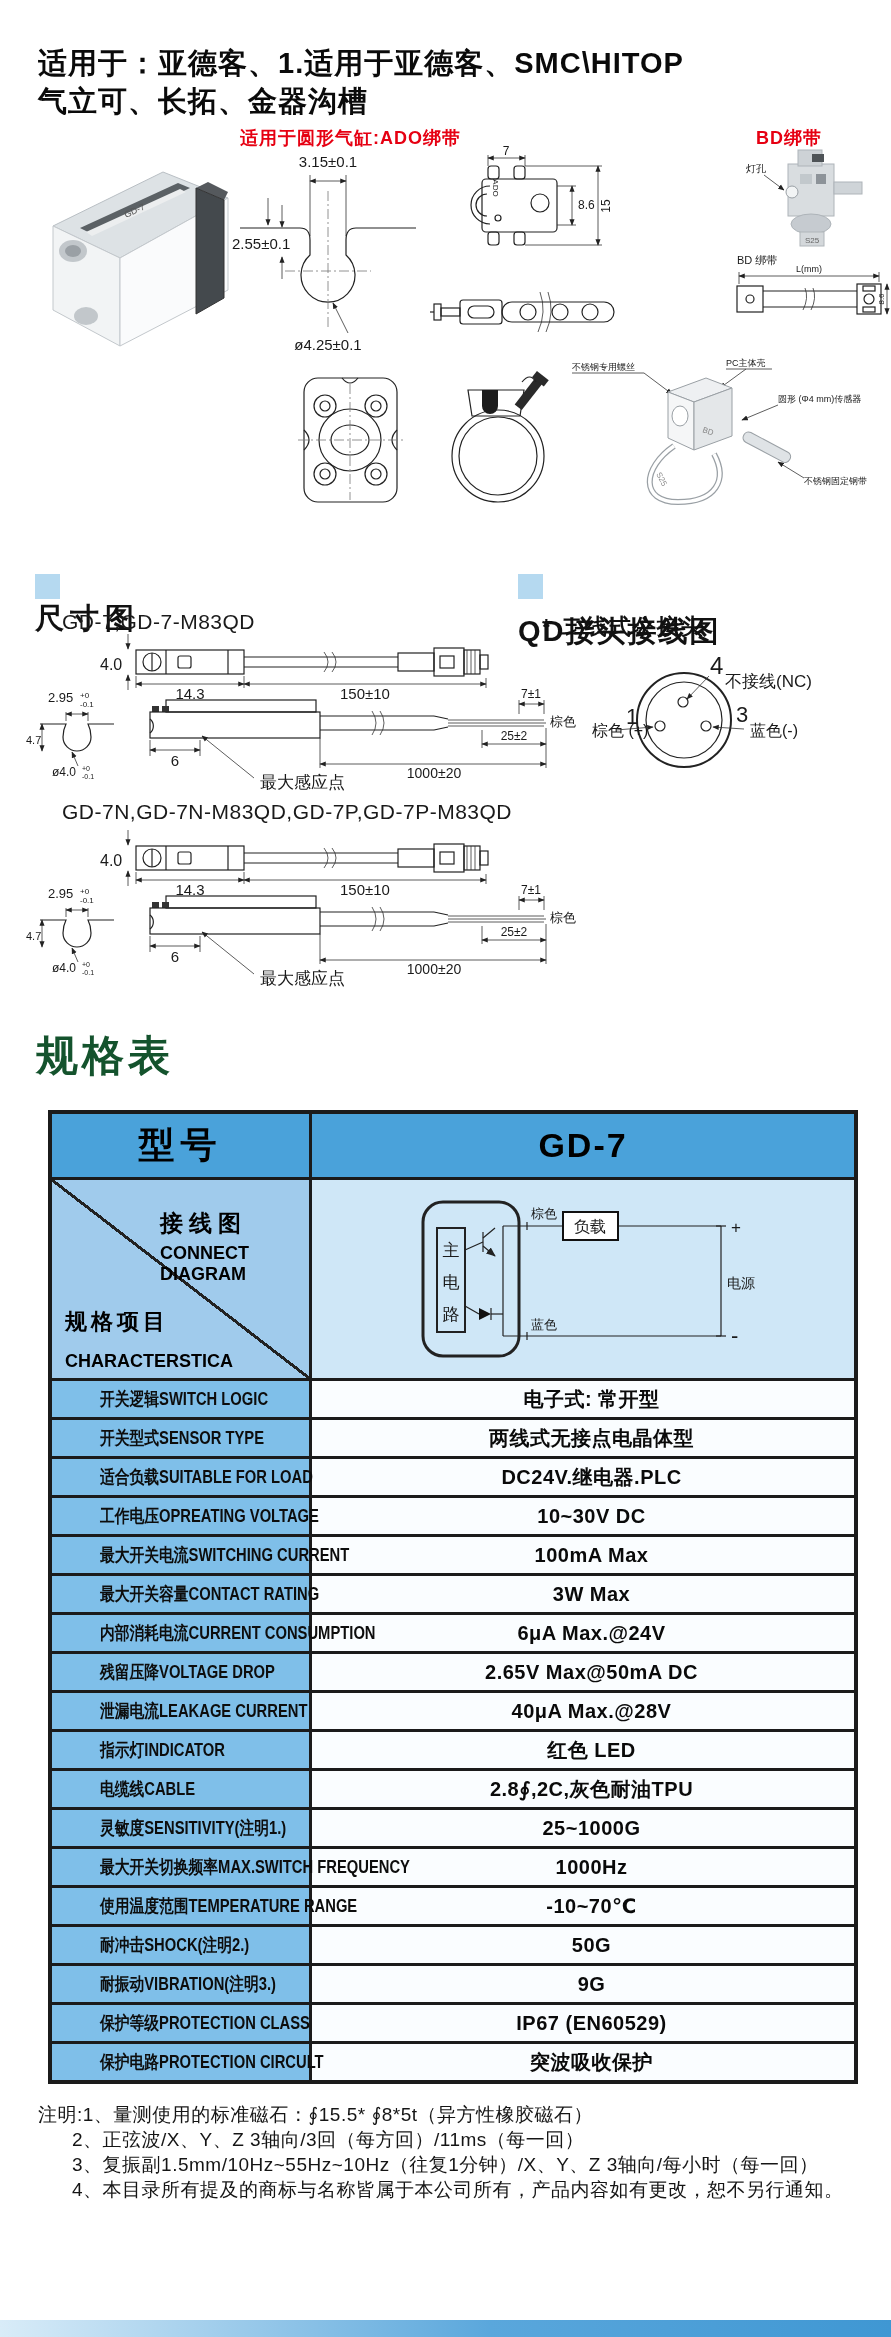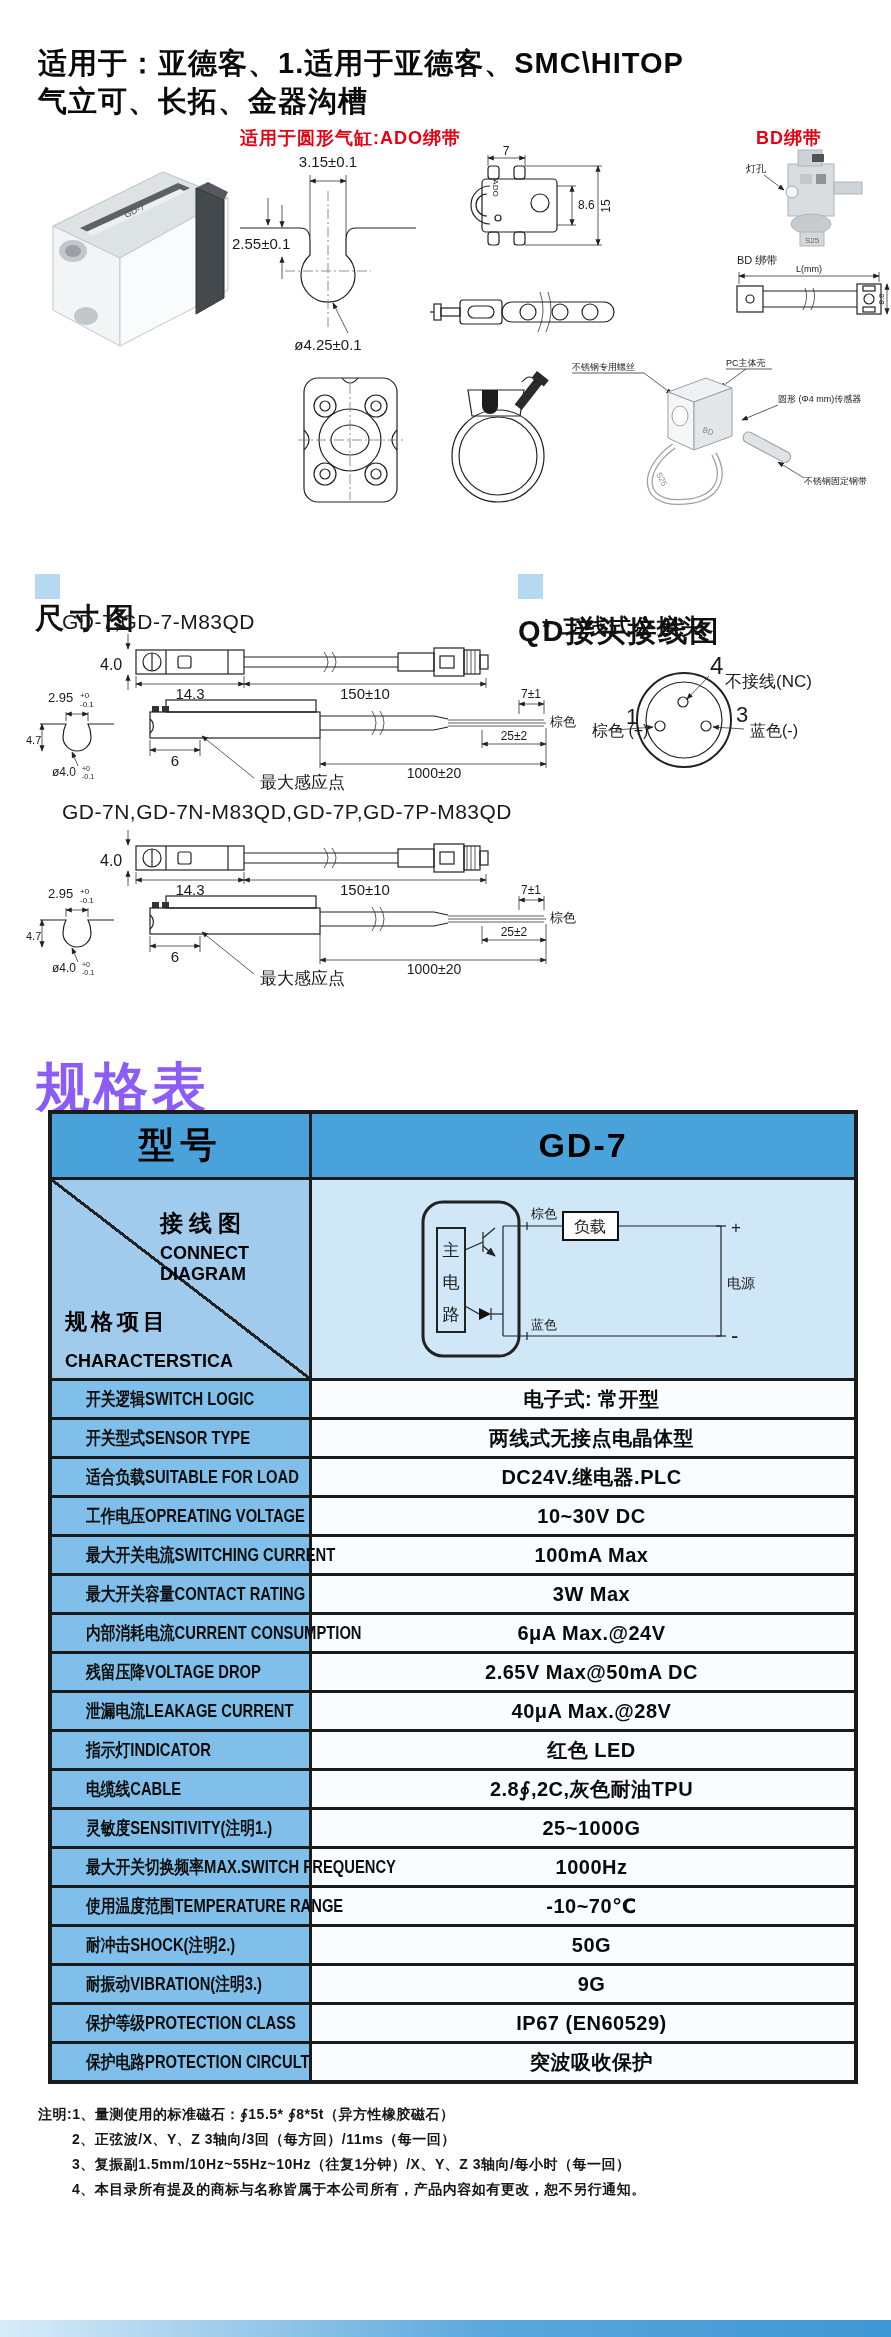--- a/index.html
+++ b/index.html
@@ -6,44 +6,44 @@
   .page{position:relative;width:891px;height:2337px;background:#fff;overflow:hidden;
         font-family:"Liberation Sans","DejaVu Sans",sans-serif;color:#000;}
   .abs{position:absolute;}
   .main-title{font-size:29px;font-weight:700;line-height:38px;letter-spacing:1px;color:#0a0a0a;}
   .red-cap{color:#e60012;font-weight:700;font-size:18px;letter-spacing:1px;}
   .sec-header{display:flex;align-items:flex-start;flex-direction:column;}
   .sec-square{width:25px;height:25px;background:#b5d9f0;margin-right:4px;margin-top:4px;}
   .sec-title{font-size:29px;font-weight:700;letter-spacing:6px;color:#111;}
   .models{font-size:21px;color:#1a1a1a;letter-spacing:0.5px;}
   .subtitle{font-size:22px;font-weight:700;letter-spacing:2px;color:#111;}
-  .spec-title{font-size:54px;font-weight:700;letter-spacing:4px;color:#8b5cf6;margin-top:24px;}
+  .spec-title{font-size:42px;font-weight:700;letter-spacing:4px;color:#14532d;}
   .spec-table{position:absolute;left:48px;top:1110px;width:810px;border:4px solid #1b1b1b;background:#000000;box-sizing:border-box;}
   .spec-header{display:flex;height:63px;background:#4aa2da;}
   .spec-header .c1{width:260px;border-right:3px solid #1b1b1b;display:flex;align-items:center;justify-content:center;
                    font-size:36px;font-weight:700;letter-spacing:6px;box-sizing:border-box;}
   .spec-header .c2{flex:1;display:flex;align-items:center;justify-content:center;font-size:34px;font-weight:600;letter-spacing:2px;}
   .diag-row{display:flex;height:198px;border-top:3px solid #1b1b1b;}
   .diag-cell{width:260px;border-right:3px solid #1b1b1b;position:relative;box-sizing:border-box;
              background-color:#a0cbec;
              background-image:linear-gradient(to top right,rgba(0,0,0,0) calc(50% - 1.5px),#222 calc(50% - 1.5px),#222 calc(50% + 1.5px),rgba(0,0,0,0) calc(50% + 1.5px));}
   .diag-tr{position:absolute;top:28px;left:108px;font-weight:700;}
   .diag-tr .l1{font-size:23px;letter-spacing:6px;}
   .diag-tr .l2{font-size:18px;letter-spacing:0px;margin-top:4px;}
   .diag-bl{position:absolute;bottom:6px;left:13px;font-weight:700;}
   .diag-bl .l1{font-size:22px;letter-spacing:4px;}
   .diag-bl .l2{font-size:18px;margin-top:14px;}
   .diag-val{flex:1;background:#cfe7f7;display:flex;align-items:center;justify-content:center;}
   .spec-row{display:flex;height:36px;border-top:3px solid #1b1b1b;}
   .spec-row .lbl{width:260px;border-right:3px solid #1b1b1b;background:#7fbfe9;display:flex;align-items:center;
-                 padding-left:34px;box-sizing:border-box;overflow:visible;}
+                 padding-left:48px;box-sizing:border-box;overflow:visible;}
   .spec-row .lbl span{font-size:18px;font-weight:600;color:#0d0d0d;white-space:nowrap;transform:scaleX(0.82);transform-origin:left center;display:inline-block;}
   .spec-row .val{flex:1;background:#fafdff;display:flex;align-items:center;justify-content:center;padding-left:17px;}
   .spec-row .val span{font-size:20px;font-weight:600;color:#0a0a0a;letter-spacing:0.5px;}
-  .notes{font-size:14px;font-weight:700;color:#151515;line-height:25px;letter-spacing:0.5px;}
+  .notes{font-size:19px;font-weight:400;color:#151515;line-height:25px;letter-spacing:0.5px;}
   .notes .indent{margin-left:34px;}
   .bottom-bar{position:absolute;left:0;top:2320px;width:891px;height:17px;
               background:linear-gradient(to right,#d9ecf8,#5aa7dc 55%,#3f97d3);}
   
   svg{overflow:visible;}
   .ln{stroke:#222;stroke-width:1.2;fill:none;}
   .ln2{stroke:#222;stroke-width:2;fill:none;}
   .thin{stroke:#333;stroke-width:0.8;fill:none;}
   .cl{stroke:#777;stroke-width:0.8;stroke-dasharray:10 3 2 3;fill:none;}
   svg text{font-family:"Liberation Sans","DejaVu Sans",sans-serif;fill:#1a1a1a;}

